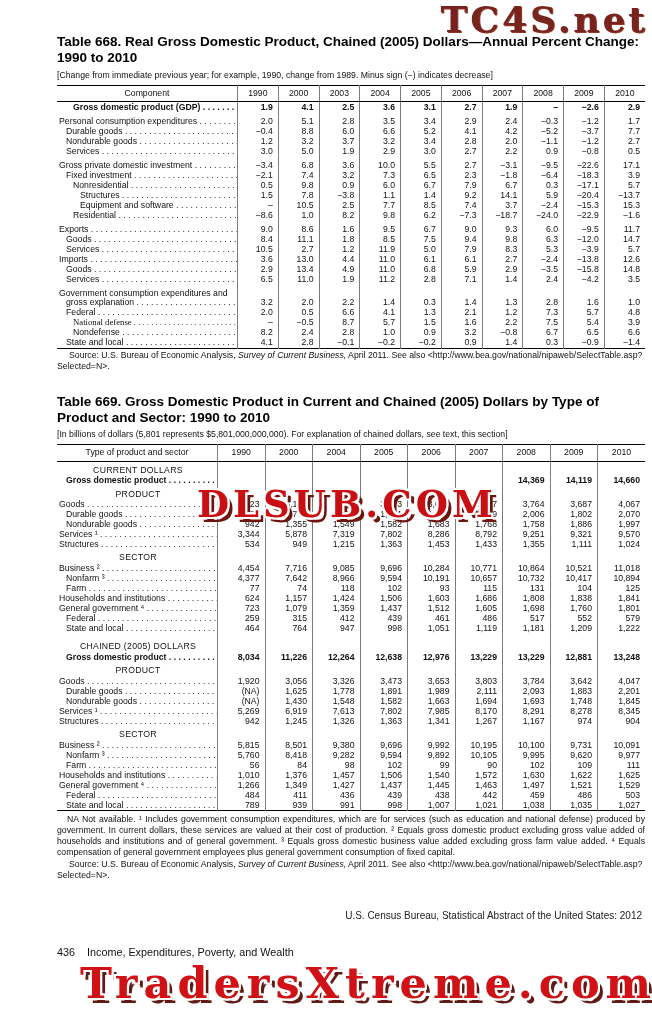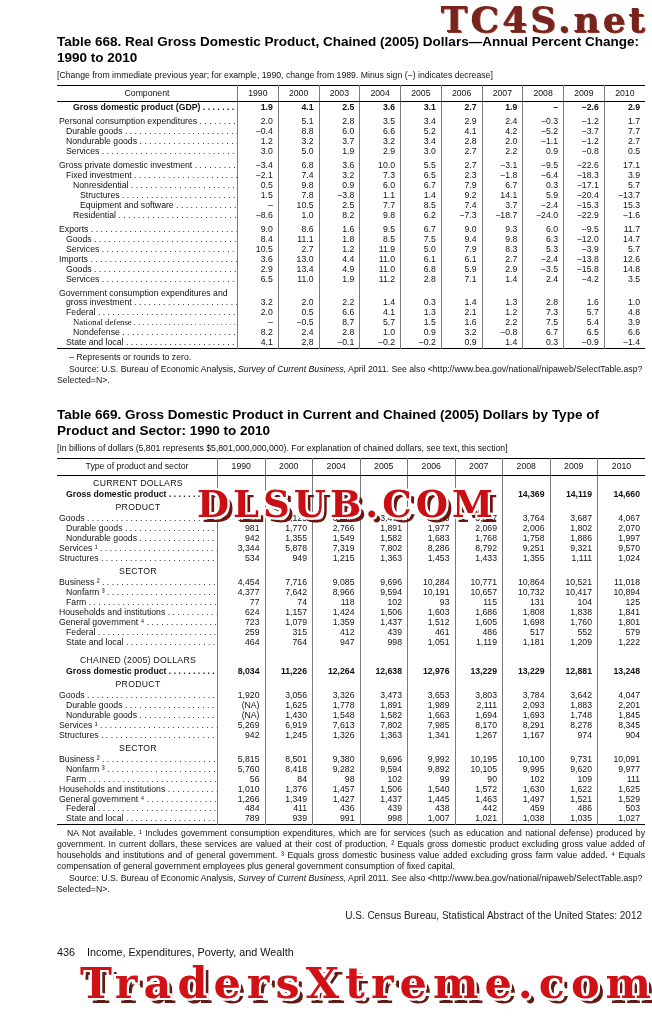--- a/index.html
+++ b/index.html
@@ -338,21 +338,21 @@
             <td class="val">2.8</td>
             <td class="val">7.1</td>
             <td class="val">1.4</td>
             <td class="val">2.4</td>
             <td class="val">−4.2</td>
             <td class="val">3.5</td>
           </tr>
           <tr class="gap">
             <td class="stub">
               <div style="padding-left: 0px;">Government consumption expenditures and</div>
-              <div class="leader" style="padding-left: 7px;"><span class="txt">gross investment</span></div>
+              <div class="leader" style="padding-left: 7px;"><span class="txt">gross explanation</span></div>
             </td>
             <td class="val">3.2</td>
             <td class="val">2.0</td>
             <td class="val">2.2</td>
             <td class="val">1.4</td>
             <td class="val">0.3</td>
             <td class="val">1.4</td>
             <td class="val">1.3</td>
             <td class="val">2.8</td>
             <td class="val">1.6</td>
@@ -413,21 +413,20 @@
             <td class="val">−0.2</td>
             <td class="val">−0.2</td>
             <td class="val">0.9</td>
             <td class="val">1.4</td>
             <td class="val">0.3</td>
             <td class="val">−0.9</td>
             <td class="val">−1.4</td>
           </tr>
         </tbody>
       </table>
-    <p class="tbl-footnote">– Represents or rounds to zero.</p>
     <p class="tbl-source"><span>Source: U.S. Bureau of Economic Analysis, </span><i>Survey of Current Business,</i><span> April 2011. See also &lt;http://www.bea.gov/national/nipaweb/SelectTable.asp?Selected=N&gt;.</span></p>
   </section>
 
   <section class="block">
     <h2 class="tbl-title">Table 669. Gross Domestic Product in Current and Chained (2005) Dollars by Type of Product and Sector: 1990 to 2010</h2>
     <p class="tbl-note">[In billions of dollars (5,801 represents $5,801,000,000,000). For explanation of chained dollars, see text, this section]</p>
     <table class="t669">
         <thead>
           <tr>
             <th class="stub">Type of product and sector</th>

